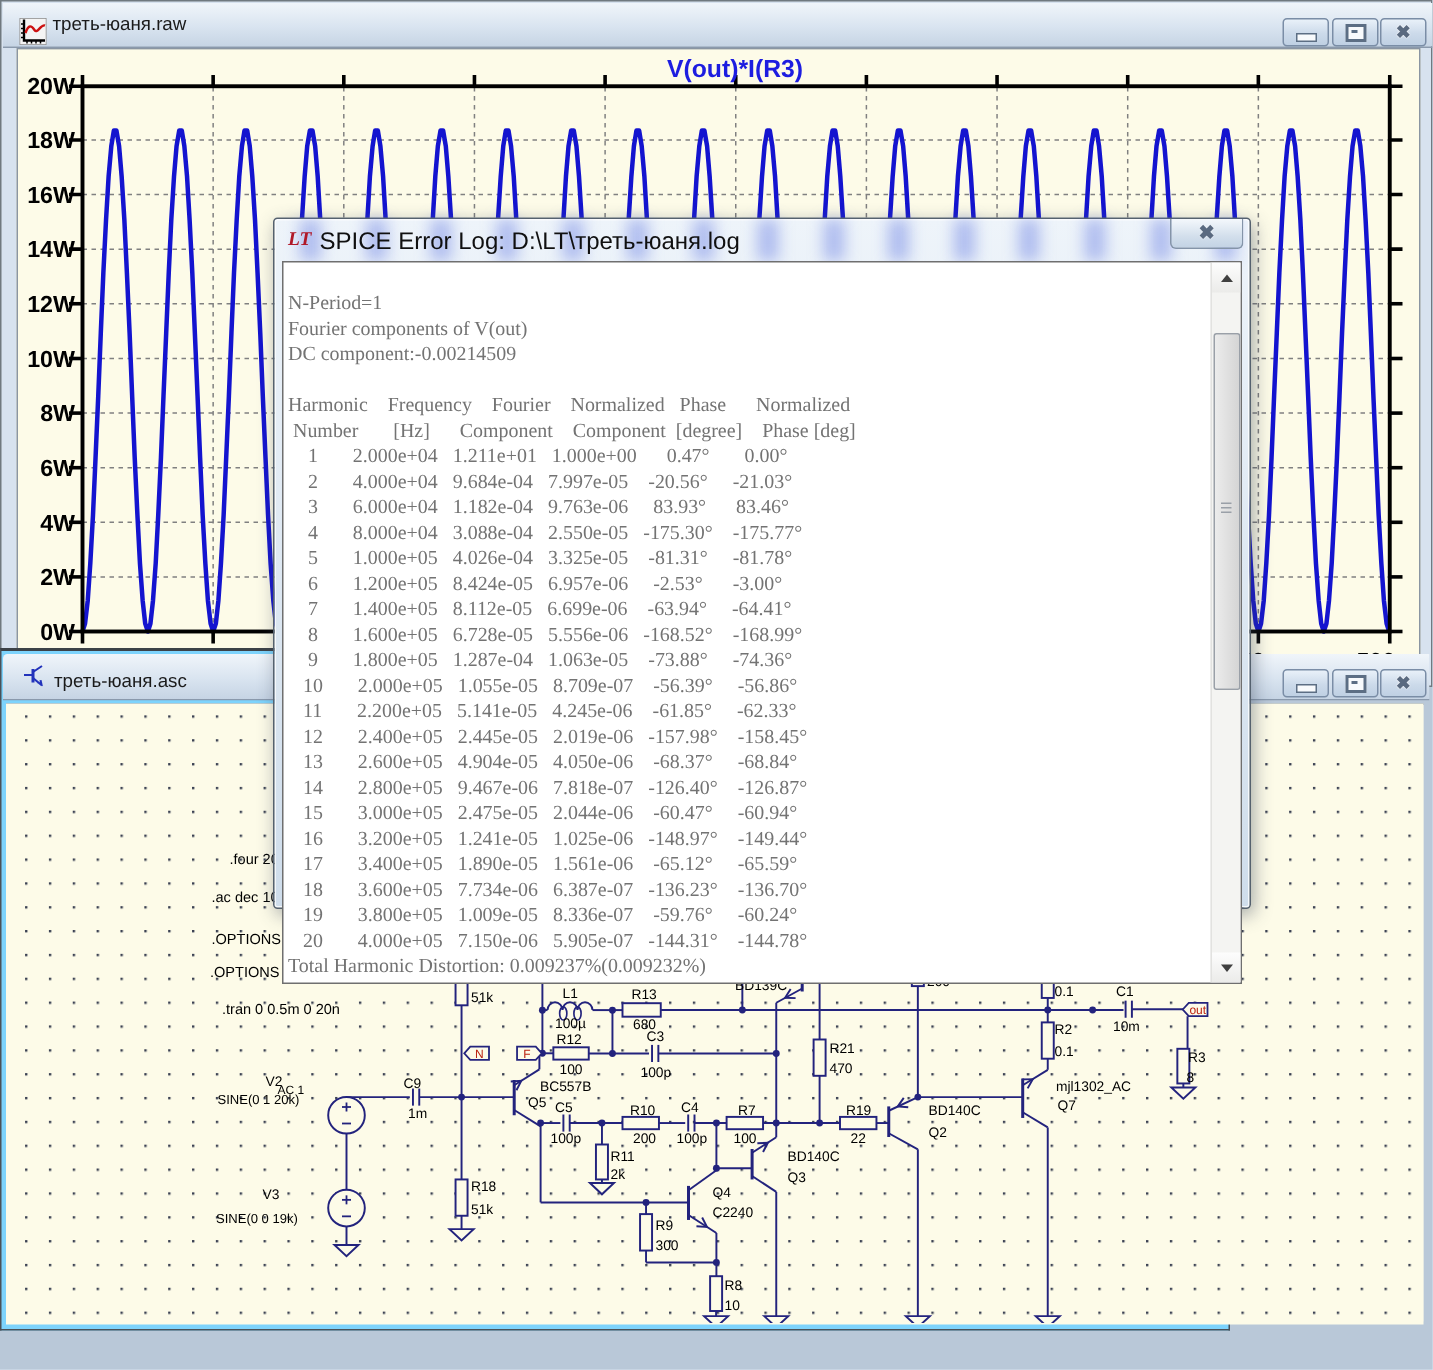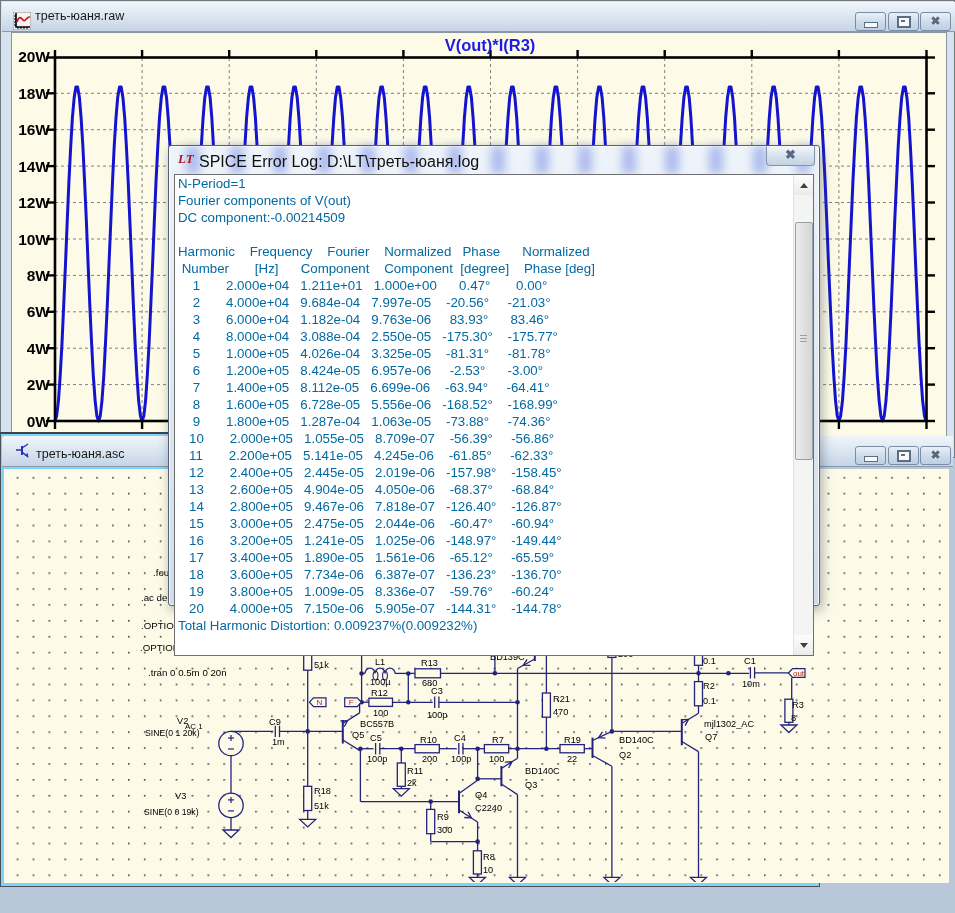--- a/index.html
+++ b/index.html
@@ -349,21 +349,21 @@
       <text x="140" y="625" font-size="9.7" text-anchor="start" fill="#000000">.ac dec 10 1 1Meg</text>
       <text x="140" y="653" font-size="9.7" text-anchor="start" fill="#000000">.OPTIONS plotwinsize=0</text>
       <text x="139" y="675" font-size="9.7" text-anchor="start" fill="#000000">.OPTIONS numdgt=7</text>
       <text x="147" y="700" font-size="9.7" text-anchor="start" fill="#000000">.tran 0 0.5m 0 20n</text>
       <text x="268" y="749" font-size="9.2" text-anchor="start" fill="#000000">C9</text>
       <text x="271" y="769" font-size="9.2" text-anchor="start" fill="#000000">1m</text>
       <text x="313" y="818" font-size="9.2" text-anchor="start" fill="#000000">R18</text>
       <text x="313" y="833" font-size="9.2" text-anchor="start" fill="#000000">51k</text>
     </svg>
   </div>
-<div style="position:absolute;left:168px;top:145px;width:652px;height:461px;border:1px solid #55616e;border-radius:3px;background:linear-gradient(#eef4fa,#cfddeb);box-shadow:inset 0 0 0 1px rgba(255,255,255,0.75), 2px 4px 12px rgba(60,70,90,0.45);box-sizing:border-box">
+<div style="position:absolute;left:182px;top:145px;width:652px;height:461px;border:1px solid #55616e;border-radius:3px;background:linear-gradient(#eef4fa,#cfddeb);box-shadow:inset 0 0 0 1px rgba(255,255,255,0.75), 2px 4px 12px rgba(60,70,90,0.45);box-sizing:border-box">
     <div style="position:absolute;left:17px;top:0px;width:14px;height:28px;background:rgba(85,110,225,0.42);filter:blur(5px)"></div>
     <div style="position:absolute;left:61px;top:0px;width:14px;height:28px;background:rgba(85,110,225,0.42);filter:blur(5px)"></div>
     <div style="position:absolute;left:104px;top:0px;width:14px;height:28px;background:rgba(85,110,225,0.42);filter:blur(5px)"></div>
     <div style="position:absolute;left:148px;top:0px;width:14px;height:28px;background:rgba(85,110,225,0.42);filter:blur(5px)"></div>
     <div style="position:absolute;left:192px;top:0px;width:14px;height:28px;background:rgba(85,110,225,0.42);filter:blur(5px)"></div>
     <div style="position:absolute;left:235px;top:0px;width:14px;height:28px;background:rgba(85,110,225,0.42);filter:blur(5px)"></div>
     <div style="position:absolute;left:279px;top:0px;width:14px;height:28px;background:rgba(85,110,225,0.42);filter:blur(5px)"></div>
     <div style="position:absolute;left:322px;top:0px;width:14px;height:28px;background:rgba(85,110,225,0.42);filter:blur(5px)"></div>
     <div style="position:absolute;left:366px;top:0px;width:14px;height:28px;background:rgba(85,110,225,0.42);filter:blur(5px)"></div>
     <div style="position:absolute;left:409px;top:0px;width:14px;height:28px;background:rgba(85,110,225,0.42);filter:blur(5px)"></div>
@@ -376,21 +376,21 @@
     <div style="position:absolute;left:175px;bottom:1px;width:8px;height:8px;background:rgba(90,115,215,0.35);filter:blur(3px)"></div>
     <div style="position:absolute;left:308px;bottom:1px;width:8px;height:8px;background:rgba(90,115,215,0.35);filter:blur(3px)"></div>
     <div style="position:absolute;left:359px;bottom:1px;width:8px;height:8px;background:rgba(90,115,215,0.35);filter:blur(3px)"></div>
     <div style="position:absolute;left:424px;bottom:1px;width:8px;height:8px;background:rgba(90,115,215,0.35);filter:blur(3px)"></div>
     <div style="position:absolute;left:511px;bottom:1px;width:8px;height:8px;background:rgba(90,115,215,0.35);filter:blur(3px)"></div>
     <div style="position:absolute;left:541px;bottom:1px;width:8px;height:8px;background:rgba(90,115,215,0.35);filter:blur(3px)"></div>
     <div style="position:absolute;left:9px;top:5px;width:15px;height:15px;font-family:'Liberation Serif',serif;font-style:italic;font-weight:bold;font-size:13px;color:#b01828">LT</div>
     <div style="position:absolute;left:30px;top:7px;font-size:16px;color:#101010">SPICE Error Log: D:\LT\треть-юаня.log</div>
     <div style="position:absolute;left:597px;top:0px;width:47px;height:19px;border:1px solid #8494a8;border-top:none;border-radius:0 0 4px 4px;background:linear-gradient(#f4f8fc,#d3dfec 60%,#c3d3e4);text-align:center;font-size:13px;font-weight:bold;color:#5a6a80;line-height:18px;text-shadow:0 0 1px #ffffff">✖</div>
     <div style="position:absolute;left:5px;top:28px;width:640px;height:482px;background:#ffffff;border:1px solid #6f6f6f;box-sizing:border-box;overflow:hidden">
-      <pre style="margin:0;padding:0 0 0 3px;font-family:Liberation Sans, sans-serif;font-size:13.3px;line-height:17px;color:#0369a1">N-Period=1
+      <pre style="margin:0;padding:18px 0 0 3px;font-family:Liberation Serif, serif;font-size:13.3px;line-height:17px;color:#737373">N-Period=1
 Fourier components of V(out)
 DC component:-0.00214509
 
 Harmonic    Frequency    Fourier    Normalized   Phase      Normalized
  Number       [Hz]      Component    Component  [degree]    Phase [deg]
     1       2.000e+04   1.211e+01   1.000e+00      0.47°       0.00°
     2       4.000e+04   9.684e-04   7.997e-05    -20.56°     -21.03°
     3       6.000e+04   1.182e-04   9.763e-06     83.93°      83.46°
     4       8.000e+04   3.088e-04   2.550e-05   -175.30°    -175.77°
     5       1.000e+05   4.026e-04   3.325e-05    -81.31°     -81.78°

